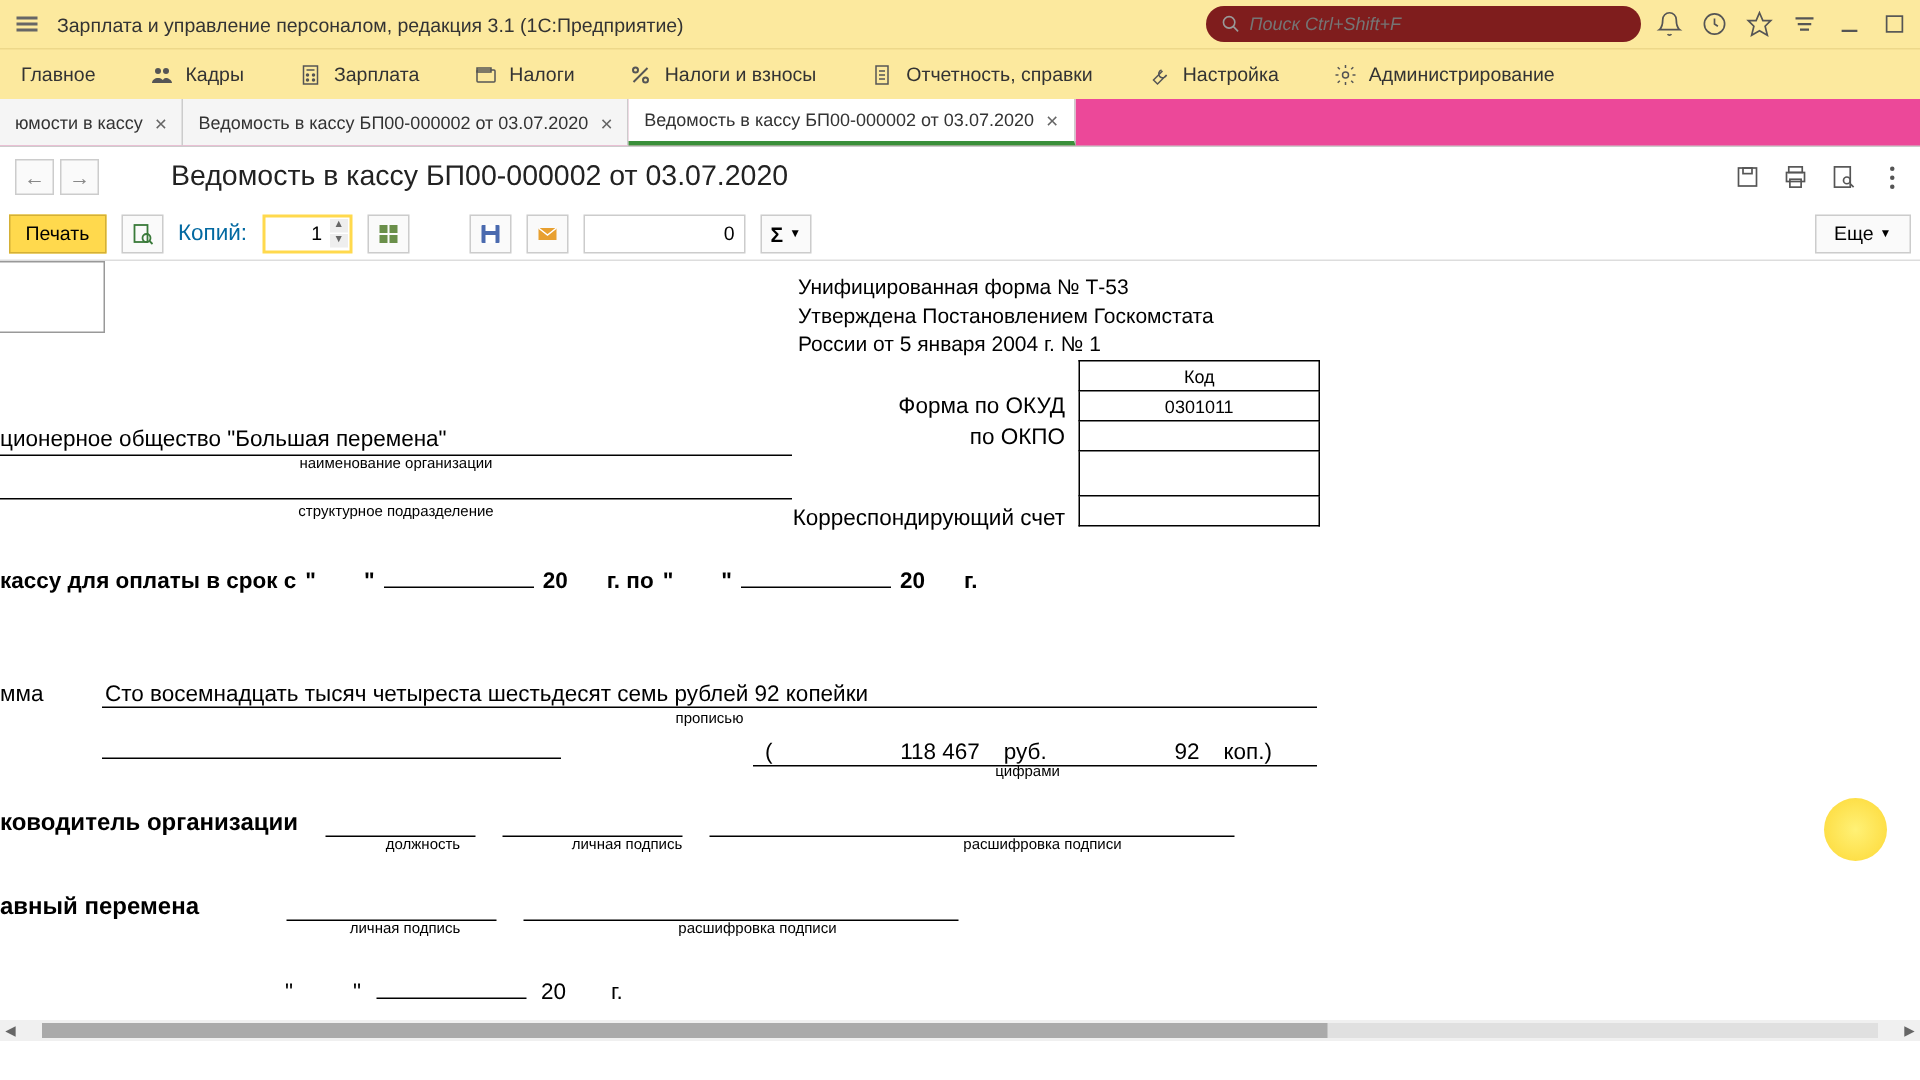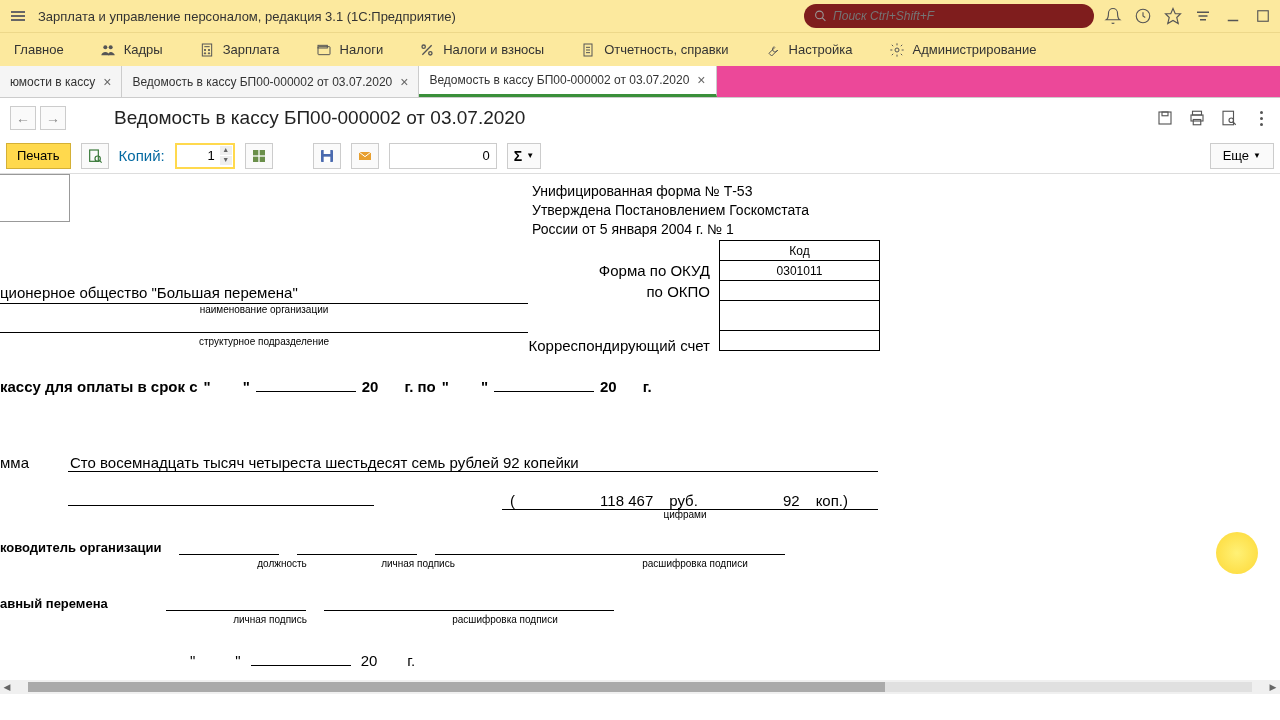--- a/index.html
+++ b/index.html
@@ -63,21 +63,21 @@
 .sum-row { position: absolute; top: 280px; left: 0; font-size: 15px; display: flex; align-items: baseline; }
 .sum-row .lbl { width: 68px; }
 .sum-row .val { border-bottom: 1px solid #000; width: 810px; padding-left: 2px; }
 .sum-sub { position: absolute; top: 300px; left: 68px; width: 810px; text-align: center; font-size: 10px; }
 
 .sum-row2 { position: absolute; top: 316px; left: 68px; width: 810px; display: flex; align-items: baseline; font-size: 15px; }
 .sum-row2 .ul1 { border-bottom: 1px solid #000; width: 306px; height: 16px; }
 .sum-row2 .rest { border-bottom: 1px solid #000; flex: 1; margin-left: 128px; display: flex; justify-content: space-between; padding: 0 30px 0 8px; }
 .sum-sub2 { position: absolute; top: 335px; left: 500px; width: 370px; text-align: center; font-size: 10px; }
 
-.sig-block { position: absolute; left: 0; font-size: 13px; font-weight: 700; display: flex; align-items: flex-end; gap: 18px; }
+.sig-block { position: absolute; left: 0; font-size: 16px; font-weight: 700; display: flex; align-items: flex-end; gap: 18px; }
 .sig-block .sl { font-weight: 400; border-bottom: 1px solid #000; text-align: center; font-size: 10px; }
 .sig-sub { position: absolute; font-size: 10px; text-align: center; font-weight: 400; }
 
 .date-line { position: absolute; top: 476px; left: 190px; font-size: 15px; display: flex; align-items: baseline; gap: 10px; }
 .date-line .ul { display: inline-block; border-bottom: 1px solid #000; min-width: 100px; height: 16px; }
 
 .yellow-dot { position: absolute; right: 22px; bottom: 120px; width: 42px; height: 42px; border-radius: 50%; background: radial-gradient(circle, #fff176, #fdd835); }
 
 .hscroll { position: absolute; bottom: 0; left: 0; right: 0; height: 14px; background: #f0f0f0; display: flex; }
 .hscroll .track { flex: 1; background: #e0e0e0; margin: 2px 14px; position: relative; }
@@ -332,20 +332,21 @@
       <span class="q">"</span>
     <span class="ul"></span>
     <span style="font-weight:700">20</span>
     <span style="margin-left:20px">г.</span>
   </div>
 
   <div class="sum-row">
     <div class="lbl">мма</div>
     <div class="val">Сто восемнадцать тысяч четыреста шестьдесят семь рублей 92 копейки</div>
   </div>
+  <div class="sum-sub">прописью</div>
 
   <div class="sum-row2">
     <div class="ul1"></div>
     <div class="rest">
       <span>(</span>
       <span style="display:flex;gap:16px">
           <span>118 467</span>
           <span>руб.</span>
         </span>
       <span style="display:flex;gap:16px">

